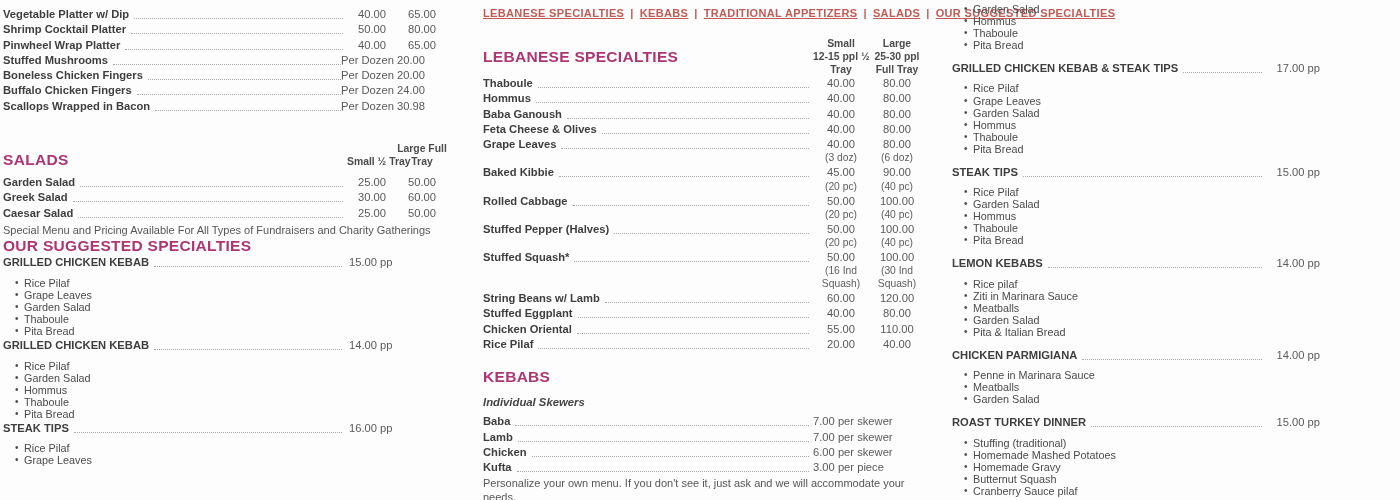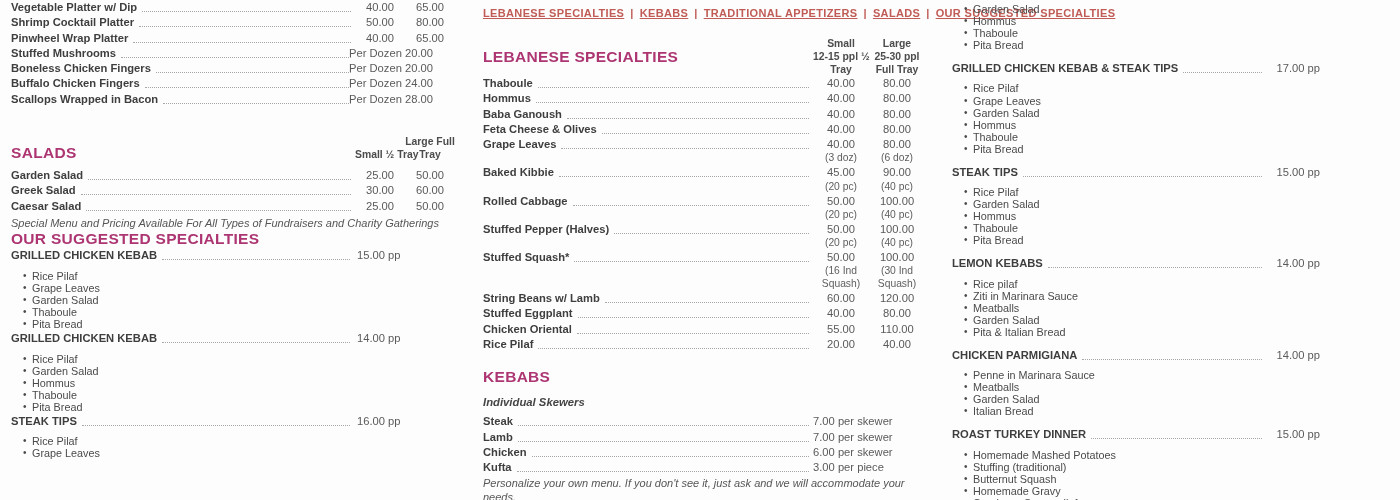--- a/index.html
+++ b/index.html
@@ -4,21 +4,21 @@
 <style>
   html,body{margin:0;padding:0;}
   body{
     width:1400px;height:500px;overflow:hidden;position:relative;
     background:#fdfdfd;
     font-family:"Liberation Sans", sans-serif;
     color:#3e3e3e;
     -webkit-font-smoothing:antialiased;
   }
   .col{position:absolute;top:0;}
-  .col1{left:11px;width:444px;}
+  .col1{left:3px;width:444px;padding-top:7px;}
   .col2{left:483px;width:442px;padding-top:6px;}
   .col3{left:952px;width:368px;margin-top:-3px;}
 
   
   .prow{display:flex;align-items:flex-start;line-height:15.3px;font-size:11.2px;}
   .nm{font-weight:bold;color:var(--text);white-space:nowrap;}
   .dots{flex:1;border-bottom:1px dotted #a8a8a8;margin:0 4px 0 5px;height:11px;min-width:12px;}
   .cell{width:50px;flex-shrink:0;text-align:center;color:var(--price);}
   .col2 .cell{width:56px;}
   .cell .nt{font-size:10.3px;line-height:12.9px;color:#5e5e5e;}
@@ -29,21 +29,21 @@
 
   h2.sec{font-size:15.5px;font-weight:bold;color:var(--heading);margin:0;letter-spacing:.3px;line-height:17px;}
 
   
   .shdr{display:flex;align-items:flex-end;margin-top:28px;margin-bottom:7px;}
   .shdr .sp{flex:1;}
   .hcell{width:50px;flex-shrink:0;text-align:center;font-size:10.4px;line-height:13px;font-weight:bold;color:#4c4c4c;}
   .hcell div{white-space:nowrap;}
   .col2 .hcell{width:56px;}
 
-  .note{font-style:italic;font-size:11px;color:#565656;margin-top:3px;line-height:13.5px;}
+  .note{font-size:11px;color:#565656;margin-top:3px;line-height:13.5px;}
 
   
   .sugt{margin-top:24px;margin-bottom:1px;}
   .dsec .prow{margin-top:1px;}
   .col3 .dsec .prow{margin-top:10px;}
   ul.inc{list-style:none;margin:6px 0 0 0;padding:0;}
   ul.inc li{position:relative;padding-left:21px;font-size:10.8px;line-height:12.1px;color:#4a4a4a;}
   .col3 ul.inc li{line-height:12.05px;}
   ul.inc li::before{content:"\2022";position:absolute;left:12px;top:0;color:#4a4a4a;font-size:10px;}
 
@@ -108,21 +108,21 @@
         <div class="pfull">Per Dozen 20.00</div>
       </div>
       <div class="prow">
         <span class="nm">Buffalo Chicken Fingers</span>
         <span class="dots"></span>
         <div class="pfull">Per Dozen 24.00</div>
       </div>
       <div class="prow">
         <span class="nm">Scallops Wrapped in Bacon</span>
         <span class="dots"></span>
-        <div class="pfull">Per Dozen 28.00</div>
+        <div class="pfull">Per Dozen 30.98</div>
       </div>
     </div>
 
   <div class="shdr">
     <h2 class="sec">SALADS</h2>
     <div class="sp"></div>
     <div class="hcell" id="salads-col-small">
         <div>Small ½ Tray</div>
       </div>
     <div class="hcell" id="salads-col-large">
@@ -365,21 +365,21 @@
         <div class="cell">
           <div class="pv">40.00</div>
         </div>
       </div>
     </div>
 
   <h2 class="sec" style="margin-top:16px;">KEBABS</h2>
   <div class="subtl">Individual Skewers</div>
   <div id="kebab-rows" class="krows">
       <div class="prow">
-        <span class="nm">Steak</span>
+        <span class="nm">Baba</span>
         <span class="dots"></span>
         <div class="pwide">7.00 per skewer</div>
       </div>
       <div class="prow">
         <span class="nm">Lamb</span>
         <span class="dots"></span>
         <div class="pwide">7.00 per skewer</div>
       </div>
       <div class="prow">
         <span class="nm">Chicken</span>
@@ -449,31 +449,30 @@
       <div class="dsec">
         <div class="prow">
           <span class="nm">CHICKEN PARMIGIANA</span>
           <span class="dots"></span>
           <div class="ppp">14.00 pp</div>
         </div>
         <ul class="inc">
           <li>Penne in Marinara Sauce</li>
           <li>Meatballs</li>
           <li>Garden Salad</li>
-          <li>Italian Bread</li>
         </ul>
       </div>
       <div class="dsec">
         <div class="prow">
           <span class="nm">ROAST TURKEY DINNER</span>
           <span class="dots"></span>
           <div class="ppp">15.00 pp</div>
         </div>
         <ul class="inc">
+          <li>Stuffing (traditional)</li>
           <li>Homemade Mashed Potatoes</li>
-          <li>Stuffing (traditional)</li>
+          <li>Homemade Gravy</li>
           <li>Butternut Squash</li>
-          <li>Homemade Gravy</li>
           <li>Cranberry Sauce pilaf</li>
         </ul>
       </div>
     </div>
 </div>
 
 </body></html>

